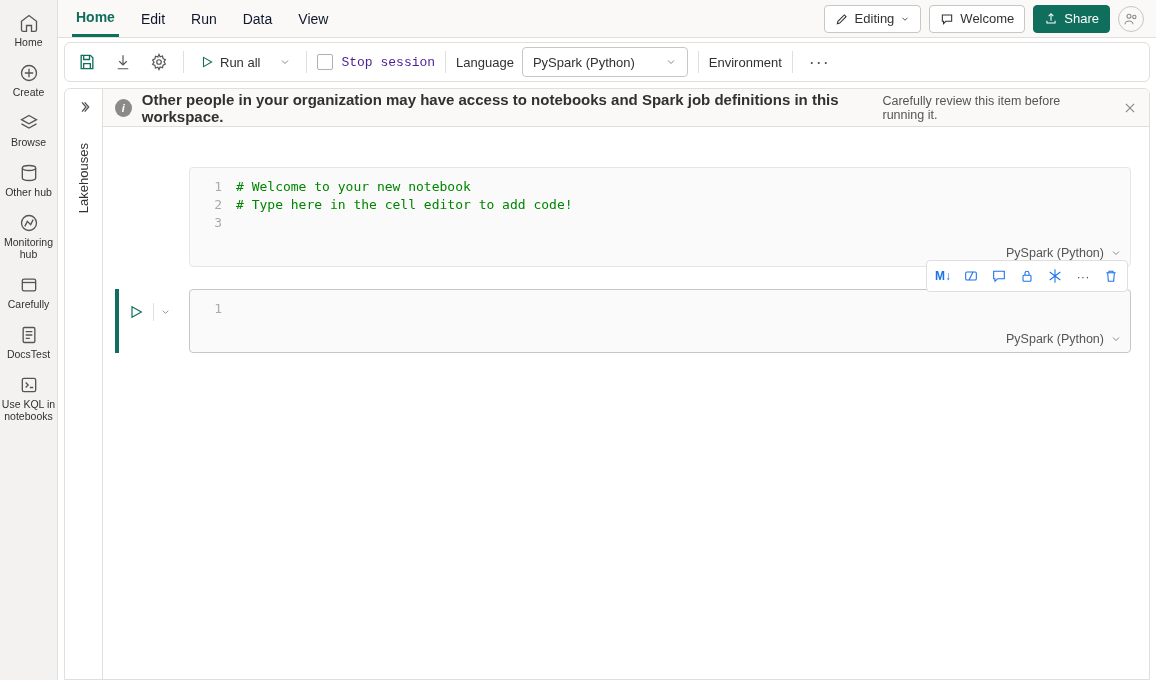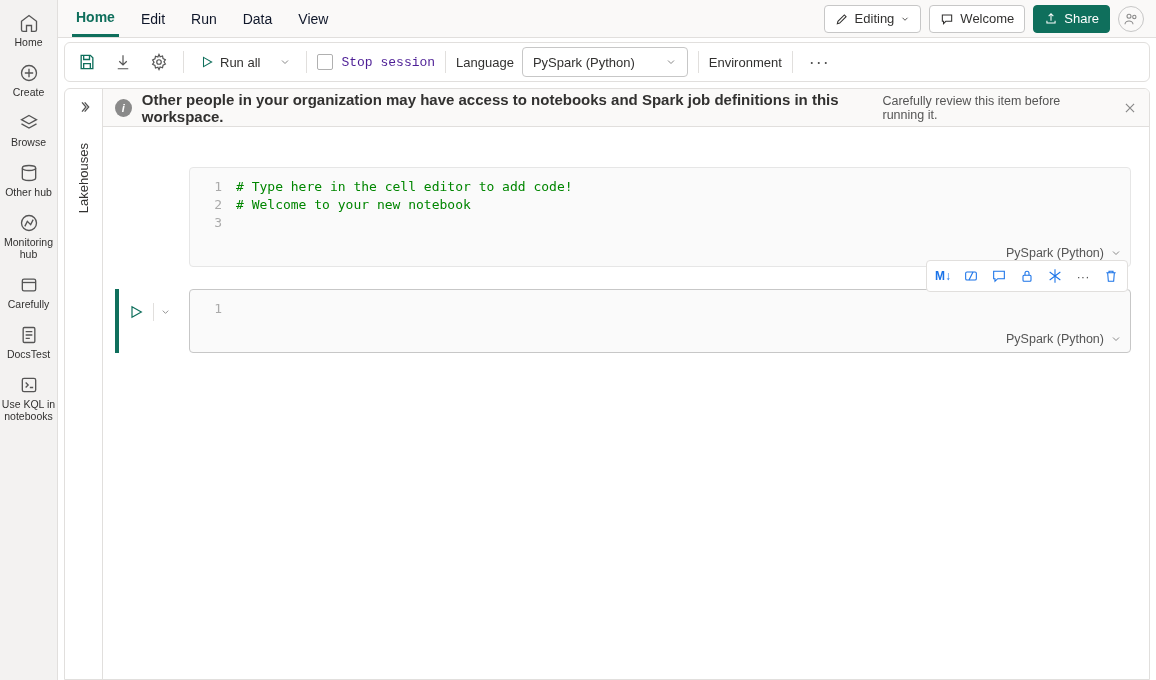--- a/index.html
+++ b/index.html
@@ -278,22 +278,22 @@
         <div class="cell-wrap">
 
           <div class="cell-box">
             <div class="code-area">
               <div class="gutter">
                 <div>1</div>
                 <div>2</div>
                 <div>3</div>
               </div>
               <div class="code-lines">
+                <div class="code-line"># Welcome to your new notebook</div>
                 <div class="code-line"># Type here in the cell editor to add code!</div>
-                <div class="code-line"># Welcome to your new notebook</div>
                 <div class="code-line"></div>
               </div>
             </div>
             <div class="cell-footer">
               <span>PySpark (Python)</span>
               <span class="chev">
                 <svg width="12" height="12" viewBox="0 0 24 24" fill="none" stroke="currentColor" stroke-width="2">
                     <path d="M6 9l6 6 6-6"></path>
                   </svg>
               </span>

